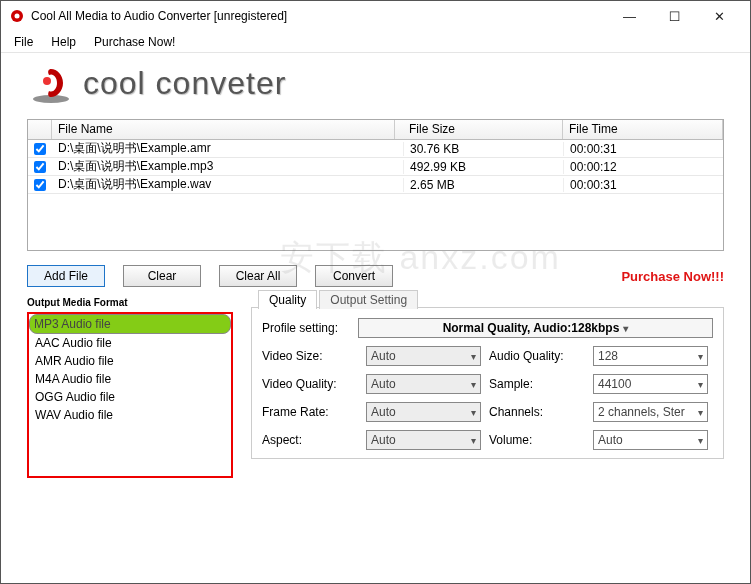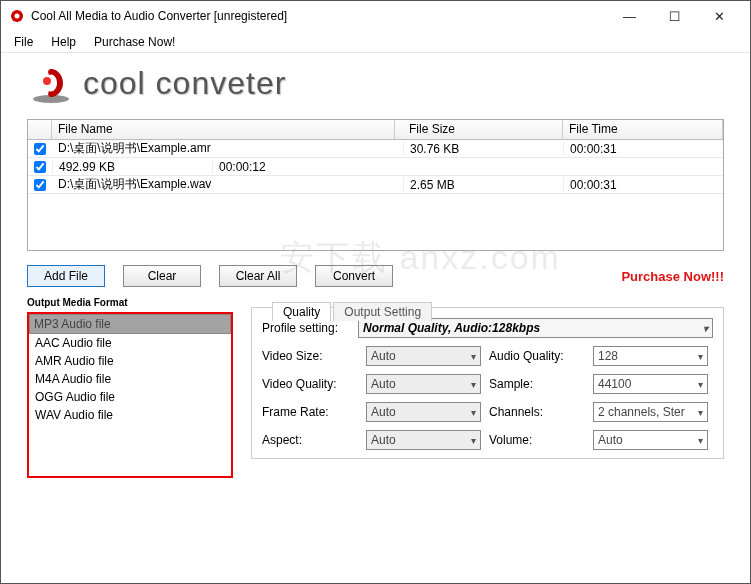--- a/index.html
+++ b/index.html
@@ -30,30 +30,30 @@
 .td-time { width: 160px; padding: 0 6px; border-left: 1px solid #eee; font-size: 12px; }
 .btn-row { display: flex; align-items: center; margin: 14px 26px 10px 26px; gap: 18px; }
 .btn { border: 1px solid #888; background: linear-gradient(#fdfdfd,#e6e6e6); padding: 3px 0; width: 78px; text-align: center; font-size: 12px; cursor: pointer; }
 .btn-add { border-color: #1e74c8; background: #e8f2fc; }
 .purchase-link { margin-left: auto; color: #e01414; font-weight: bold; font-size: 13px; }
 .bottom-area { display: flex; margin: 0 26px; gap: 18px; }
 .fmt-col { width: 206px; }
 .fmt-title { font-weight: bold; font-size: 10px; margin-bottom: 4px; }
 .fmt-box { border: 2px solid #e00; background: #fff; height: 166px; overflow: auto; }
 .fmt-item { padding: 2px 6px; font-size: 12px; cursor: pointer; }
-.fmt-item.sel { background: #a3a3a3; }
+.fmt-item.sel { background: #84cc16; border-radius: 8px; }
 .tabs-col { flex: 1; }
 .tabgroup { border: 1px solid #ccc; background: #fff; position: relative; padding: 10px 10px 8px 10px; margin-top: 10px; }
-.tablabels { display: flex; position: absolute; top: -18px; left: 20px; margin-top: 12px; }
+.tablabels { display: flex; position: absolute; top: -18px; left: 6px; }
 .tablabel { border: 1px solid #ccc; border-bottom: none; padding: 2px 10px; background: #fff; font-size: 12px; margin-right: 2px; }
 .tablabel.active { background: #fff; }
 .tablabel.inactive { background: #f3f3f3; color: #555; }
 .profile-row { display: flex; align-items: center; margin-bottom: 8px; gap: 0; }
 .profile-row label { width: 96px; font-size: 12px; }
-.profile-select { flex: 1; border: 1px solid #888; background: #f6f6f6; height: 20px; padding: 0 4px; font-size: 12px; font-weight: bold; display: flex; align-items: center; justify-content: space-between; font-style: italic; }
+.profile-select { flex: 1; border: 1px solid #888; background: #f6f6f6; height: 20px; padding: 0 4px; font-size: 12px; font-weight: bold; display: flex; align-items: center; justify-content: center; }
 .grid2 { display: grid; grid-template-columns: 96px 115px 96px 115px; row-gap: 8px; column-gap: 6px; align-items: center; gap: 8px; }
 .grid2 label { font-size: 12px; }
 .sel { border: 1px solid #888; background: #ededed; height: 20px; padding: 0 4px; font-size: 12px; display: flex; align-items: center; justify-content: space-between; color: #444; }
 .sel-w { background: #fff; }
 .chevron { color: #555; font-size: 10px; margin-left: 4px; }
 .watermark { position: absolute; left: 280px; top: 235px; opacity: .12; font-size: 34px; color: #666; pointer-events: none; font-family: Arial; letter-spacing: 2px; }
 </style>
 </head>
 <body>
 
@@ -100,20 +100,21 @@
           <input type="checkbox" checked="" style="">
         </div>
         <div class="td-name">D:\桌面\说明书\Example.amr</div>
         <div class="td-size">30.76 KB</div>
         <div class="td-time">00:00:31</div>
       </div>
       <div class="tr">
         <div class="td-chk">
           <input type="checkbox" checked="" style="">
         </div>
+        <div class="td-name">D:\桌面\说明书\Example.mp3</div>
         <div class="td-size">492.99 KB</div>
         <div class="td-time">00:00:12</div>
       </div>
       <div class="tr">
         <div class="td-chk">
           <input type="checkbox" checked="" style="">
         </div>
         <div class="td-name">D:\桌面\说明书\Example.wav</div>
         <div class="td-size">2.65 MB</div>
         <div class="td-time">00:00:31</div>

